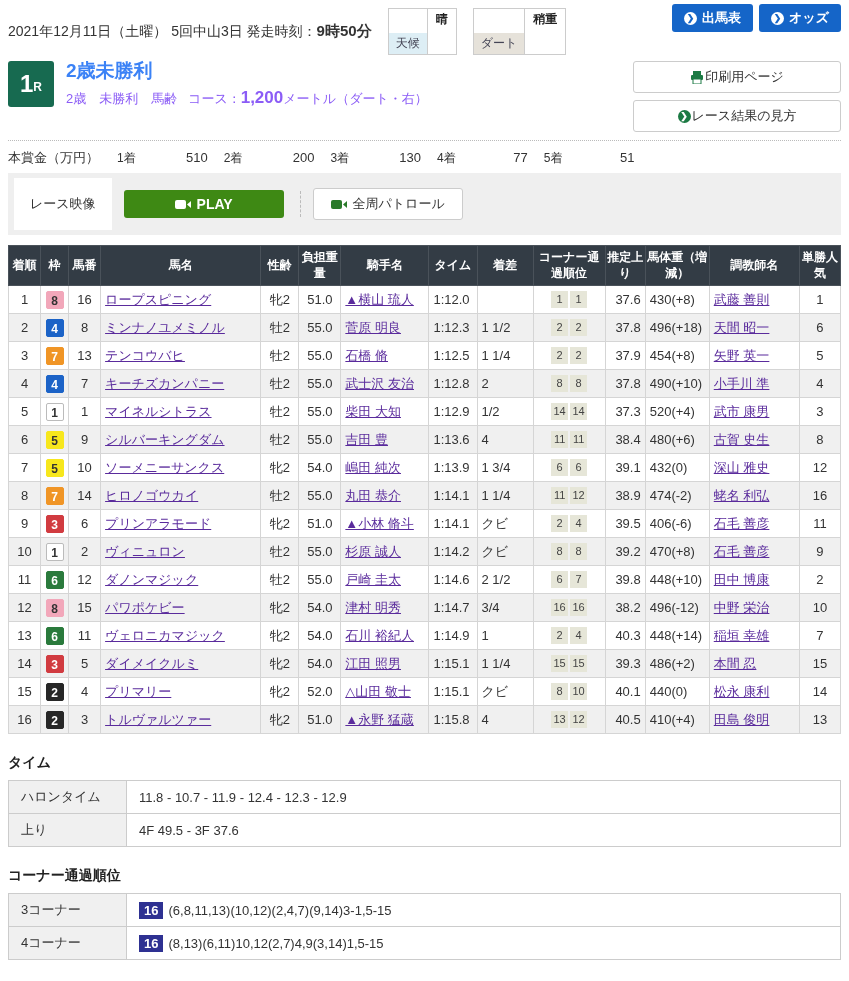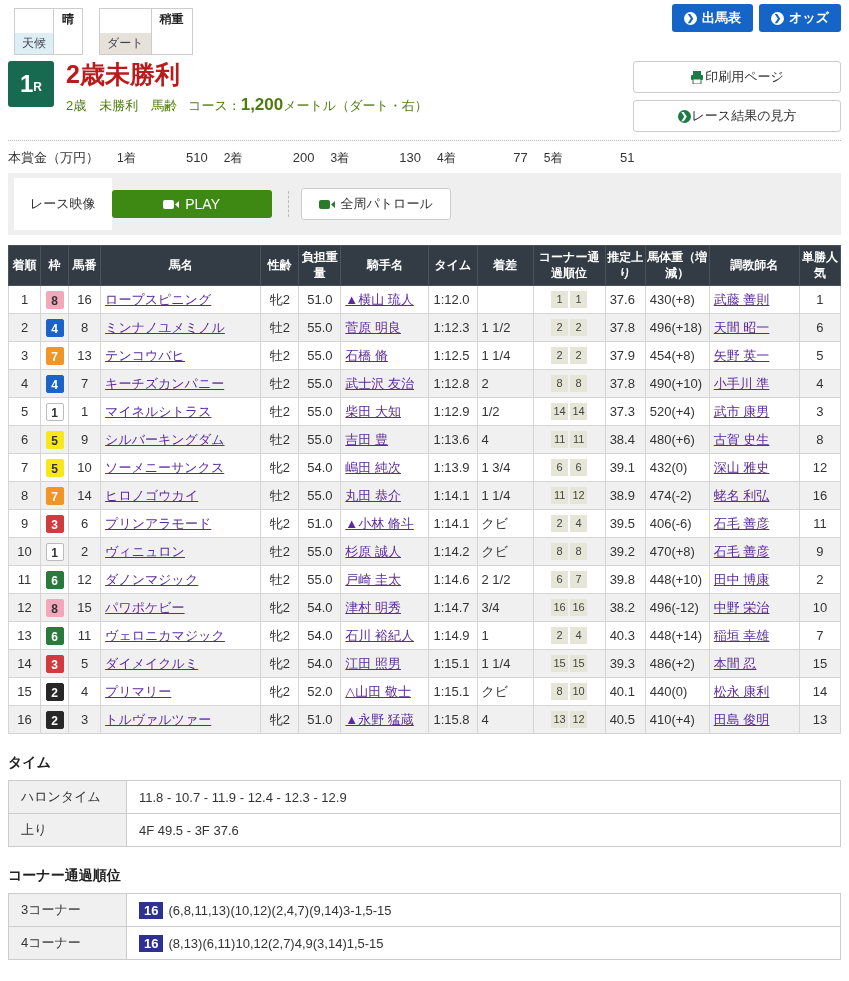--- a/index.html
+++ b/index.html
@@ -34,65 +34,65 @@
 
   
   .race-row { display:flex; justify-content:space-between; margin-top:6px; }
   .race-left { display:flex; gap:12px; }
   .race-badge {
     width:46px; height:46px; background:#176a50; color:#fff; border-radius:3px;
     display:flex; align-items:center; justify-content:center; font-weight:bold;
   }
   .race-badge .num { font-size:24px; }
   .race-badge .suf { font-size:12px; margin-top:6px; }
-  .race-title { font-size:25px; font-weight:bold; color:#b91c1c; line-height:1.1; }
-  .race-sub { margin-top:6px; font-size:13px; color:#4d7c0f; }
+  .race-title { font-size:19px; font-weight:bold; color:#3b82f6; line-height:1.1; }
+  .race-sub { margin-top:6px; font-size:13px; color:#8b5cf6; }
   .race-sub .dist { font-size:17px; font-weight:bold; }
   .side-buttons { display:flex; flex-direction:column; gap:7px; width:208px; }
   .btn-white {
     display:inline-flex; align-items:center; justify-content:center; gap:1px;
     background:#fff; border:1px solid #ccc; border-radius:3px;
     font-size:13px; color:#333; padding:6px 8px; cursor:pointer; width:100%;
   }
   .dotted-sep { border-bottom:1px dotted #bbb; margin:8px 0 0 0; }
 
   
   .prize-row { display:flex; align-items:center; margin:8px 0 6px 0; font-size:13px; }
   .prize-label { margin-right:18px; }
   .prize-item { display:flex; align-items:baseline; }
   .prize-item .pl { font-size:12px; }
   .prize-item .pv { display:inline-block; width:72px; text-align:right; margin-right:16px; }
 
   
   .video-strip { background:#efefef; padding:5px 6px; display:flex; align-items:center; margin-top:4px; }
   .video-label { background:#fff; padding:17px 16px; font-size:13px; }
   .btn-play {
-    background:#3e8914; color:#fff; font-weight:normal; font-size:14px;
-    border:none; border-radius:3px; width:160px; padding:6px 0; margin-left:0;
+    background:#3e8914; color:#fff; font-weight:bold; font-size:14px;
+    border:none; border-radius:3px; width:160px; padding:6px 0; margin-left:12px;
     display:inline-flex; align-items:center; justify-content:center; gap:6px; cursor:pointer;
   }
   .v-divider { border-left:1px dashed #bbb; height:26px; margin:0 12px 0 16px; }
   .btn-patrol {
     background:#fff; border:1px solid #ccc; border-radius:3px; font-size:13px; color:#333;
     width:150px; padding:6px 0; display:inline-flex; align-items:center; justify-content:center; gap:6px; cursor:pointer;
   }
 
   
   table.results { border-collapse:collapse; table-layout:fixed; width:833px; margin-top:10px; }
   table.results th {
     background:#333c45; color:#fff; font-size:12px; font-weight:bold;
     padding:4px 1px; border:1px solid #4a525a; line-height:1.3; vertical-align:middle;
   }
   table.results td {
     border:1px solid #d5d5d5; padding:4px 4px; font-size:13px; height:28px; vertical-align:middle;
     color:#333; background:#fff;
   }
   table.results tr:nth-child(even) td { background:#f0f0f0; }
   td.c { text-align:center; }
-  td.r { text-align:left; }
+  td.r { text-align:right; }
   .waku {
     display:inline-block; width:18px; height:18px; line-height:18px; text-align:center;
     font-weight:bold; font-size:12px; border-radius:2px;
   }
   a.link { color:#5a2b9c; text-decoration:underline; cursor:pointer; }
   .corner-box {
     display:inline-block; min-width:17px; height:17px; line-height:17px; padding:0 1px;
     background:#e6e6d8; color:#444; font-size:11px; text-align:center; margin:0 1px;
   }
 
@@ -116,20 +116,25 @@
   }
   svg.ic { display:block; }
 </style>
 </head>
 <body>
 
 <div class="page">
 
   <div class="top-bar">
     <div class="top-left">
+      <span class="date-line">
+        <span>2021年12月11日（土曜）</span>
+        <span>5回中山3日</span>
+        <span>発走時刻：</span><span class="strong">9時50分</span>
+      </span>
       <span class="pill">
         <span class="lbl sky">天候</span>
         <span class="val">晴</span>
       </span>
       <span class="pill">
         <span class="lbl sand">ダート</span>
         <span class="val">稍重</span>
       </span>
     </div>
     <div class="top-buttons">

